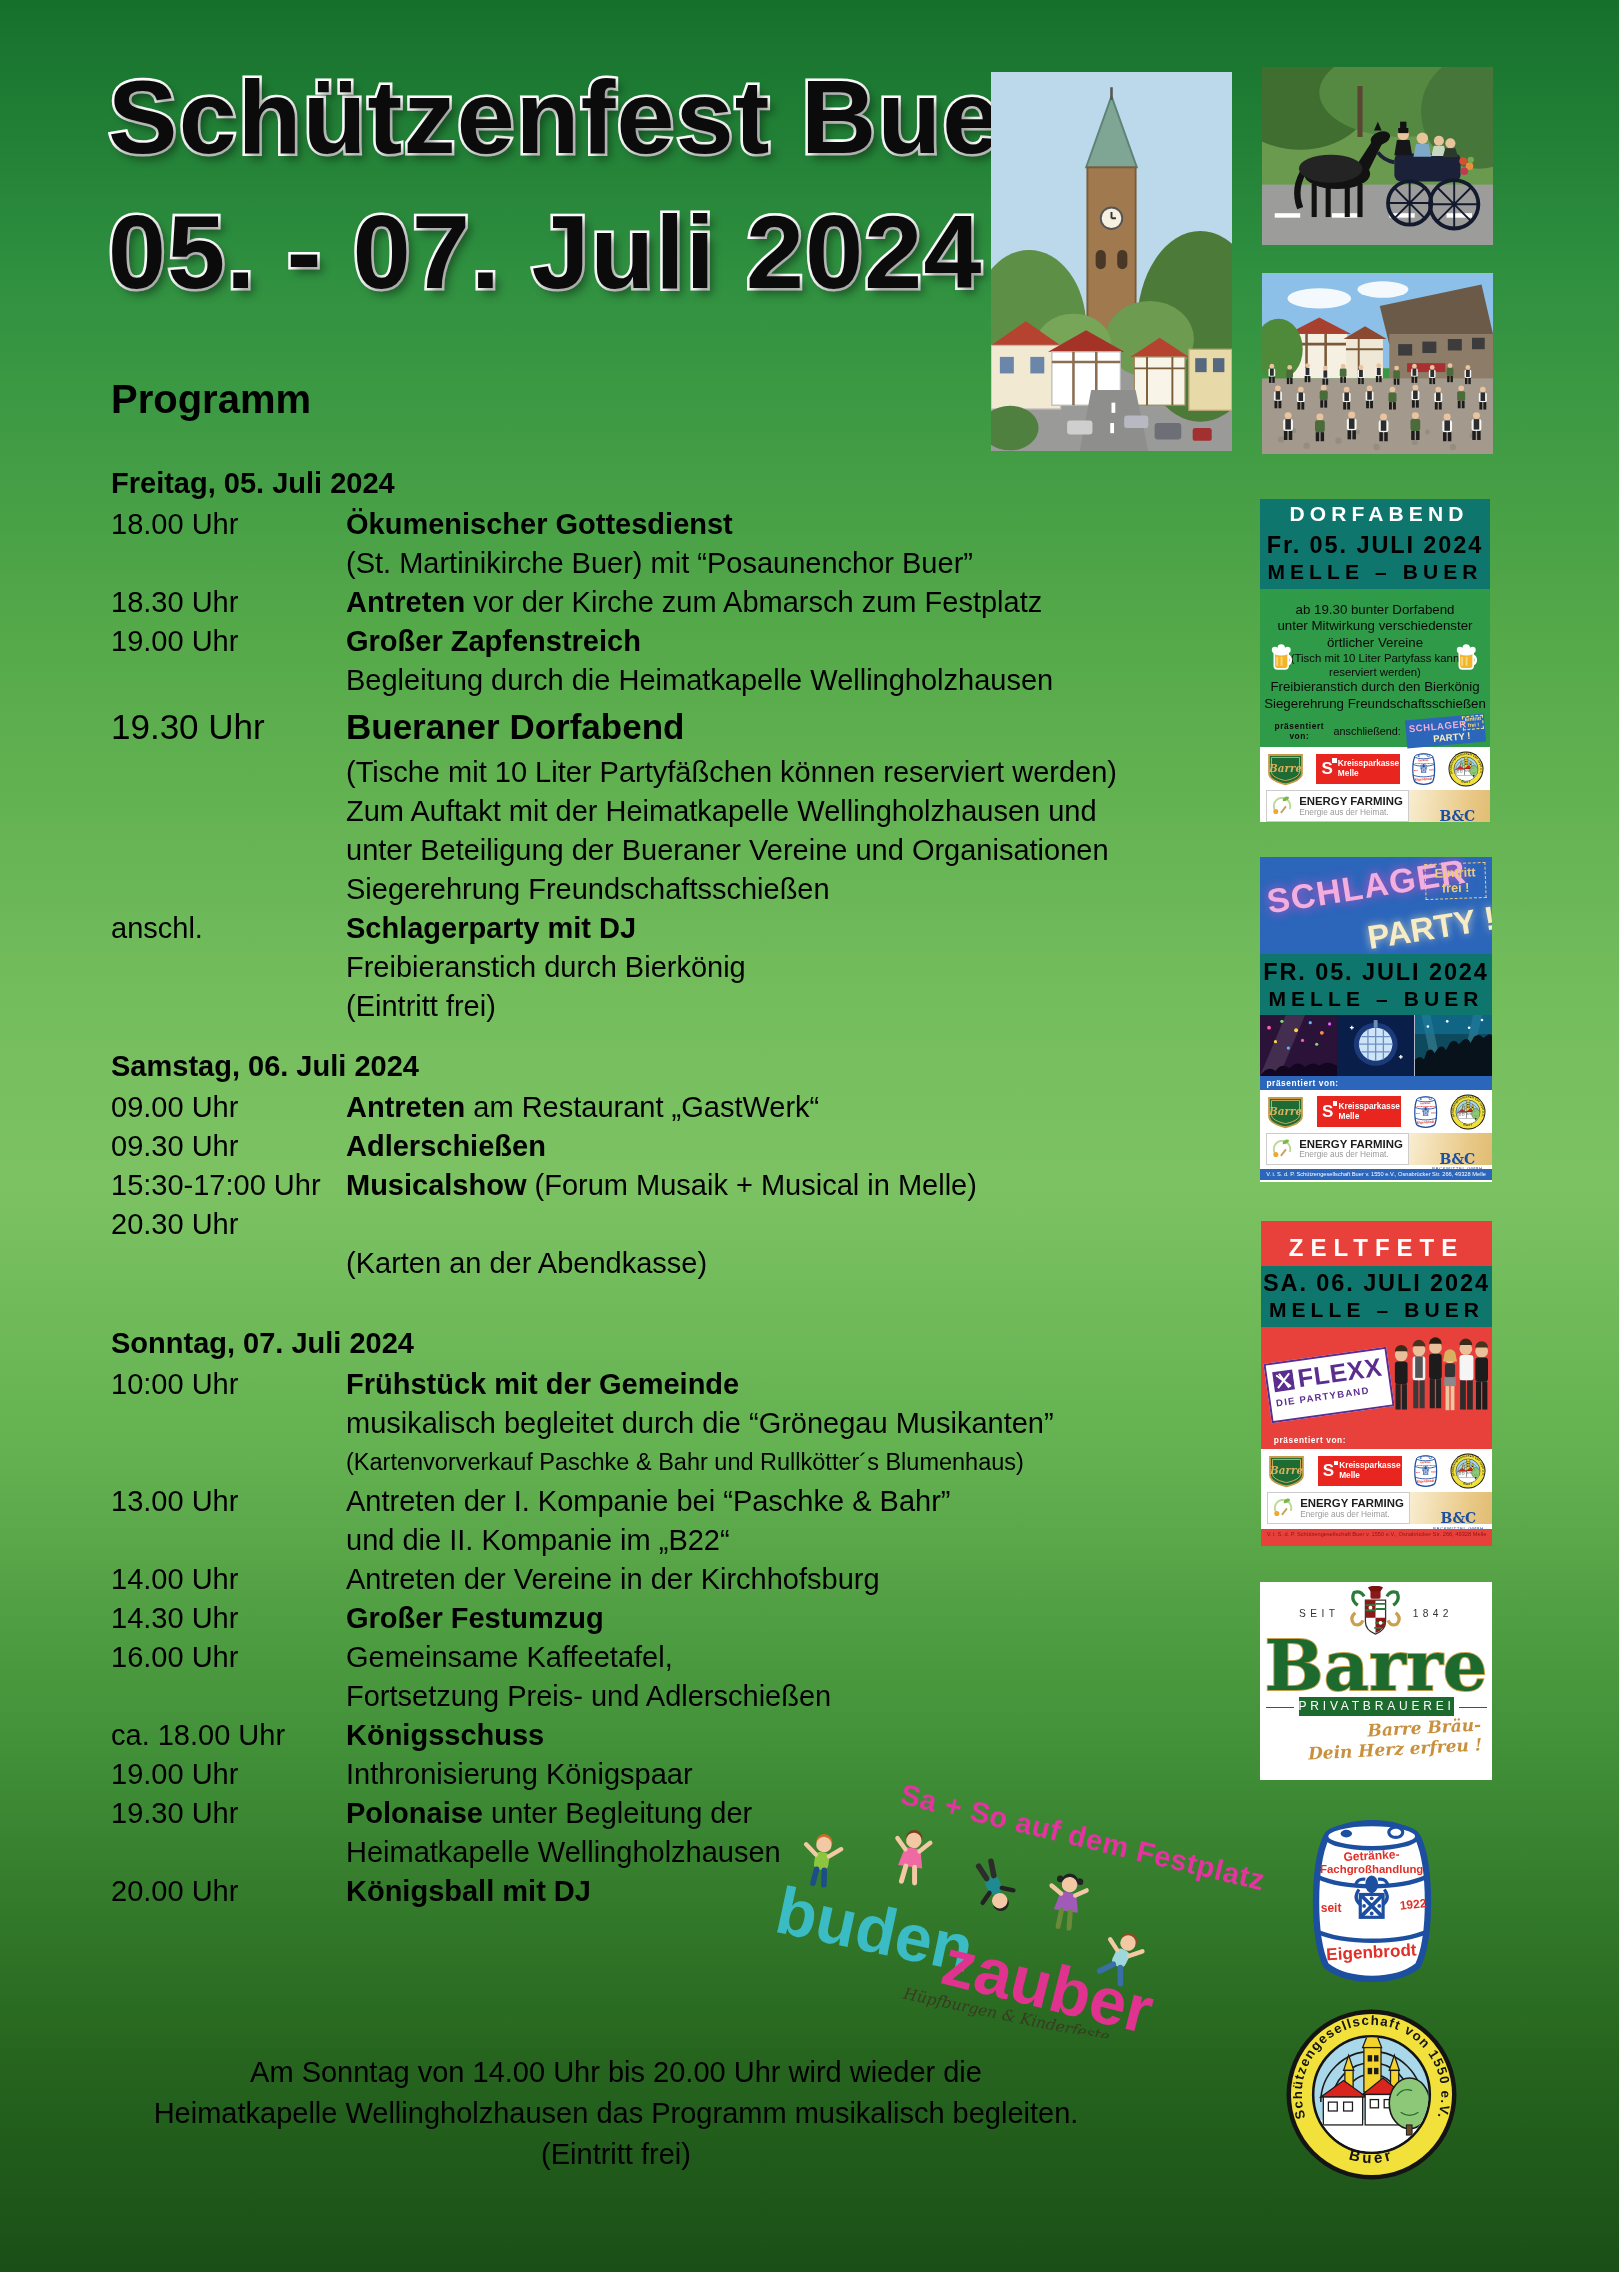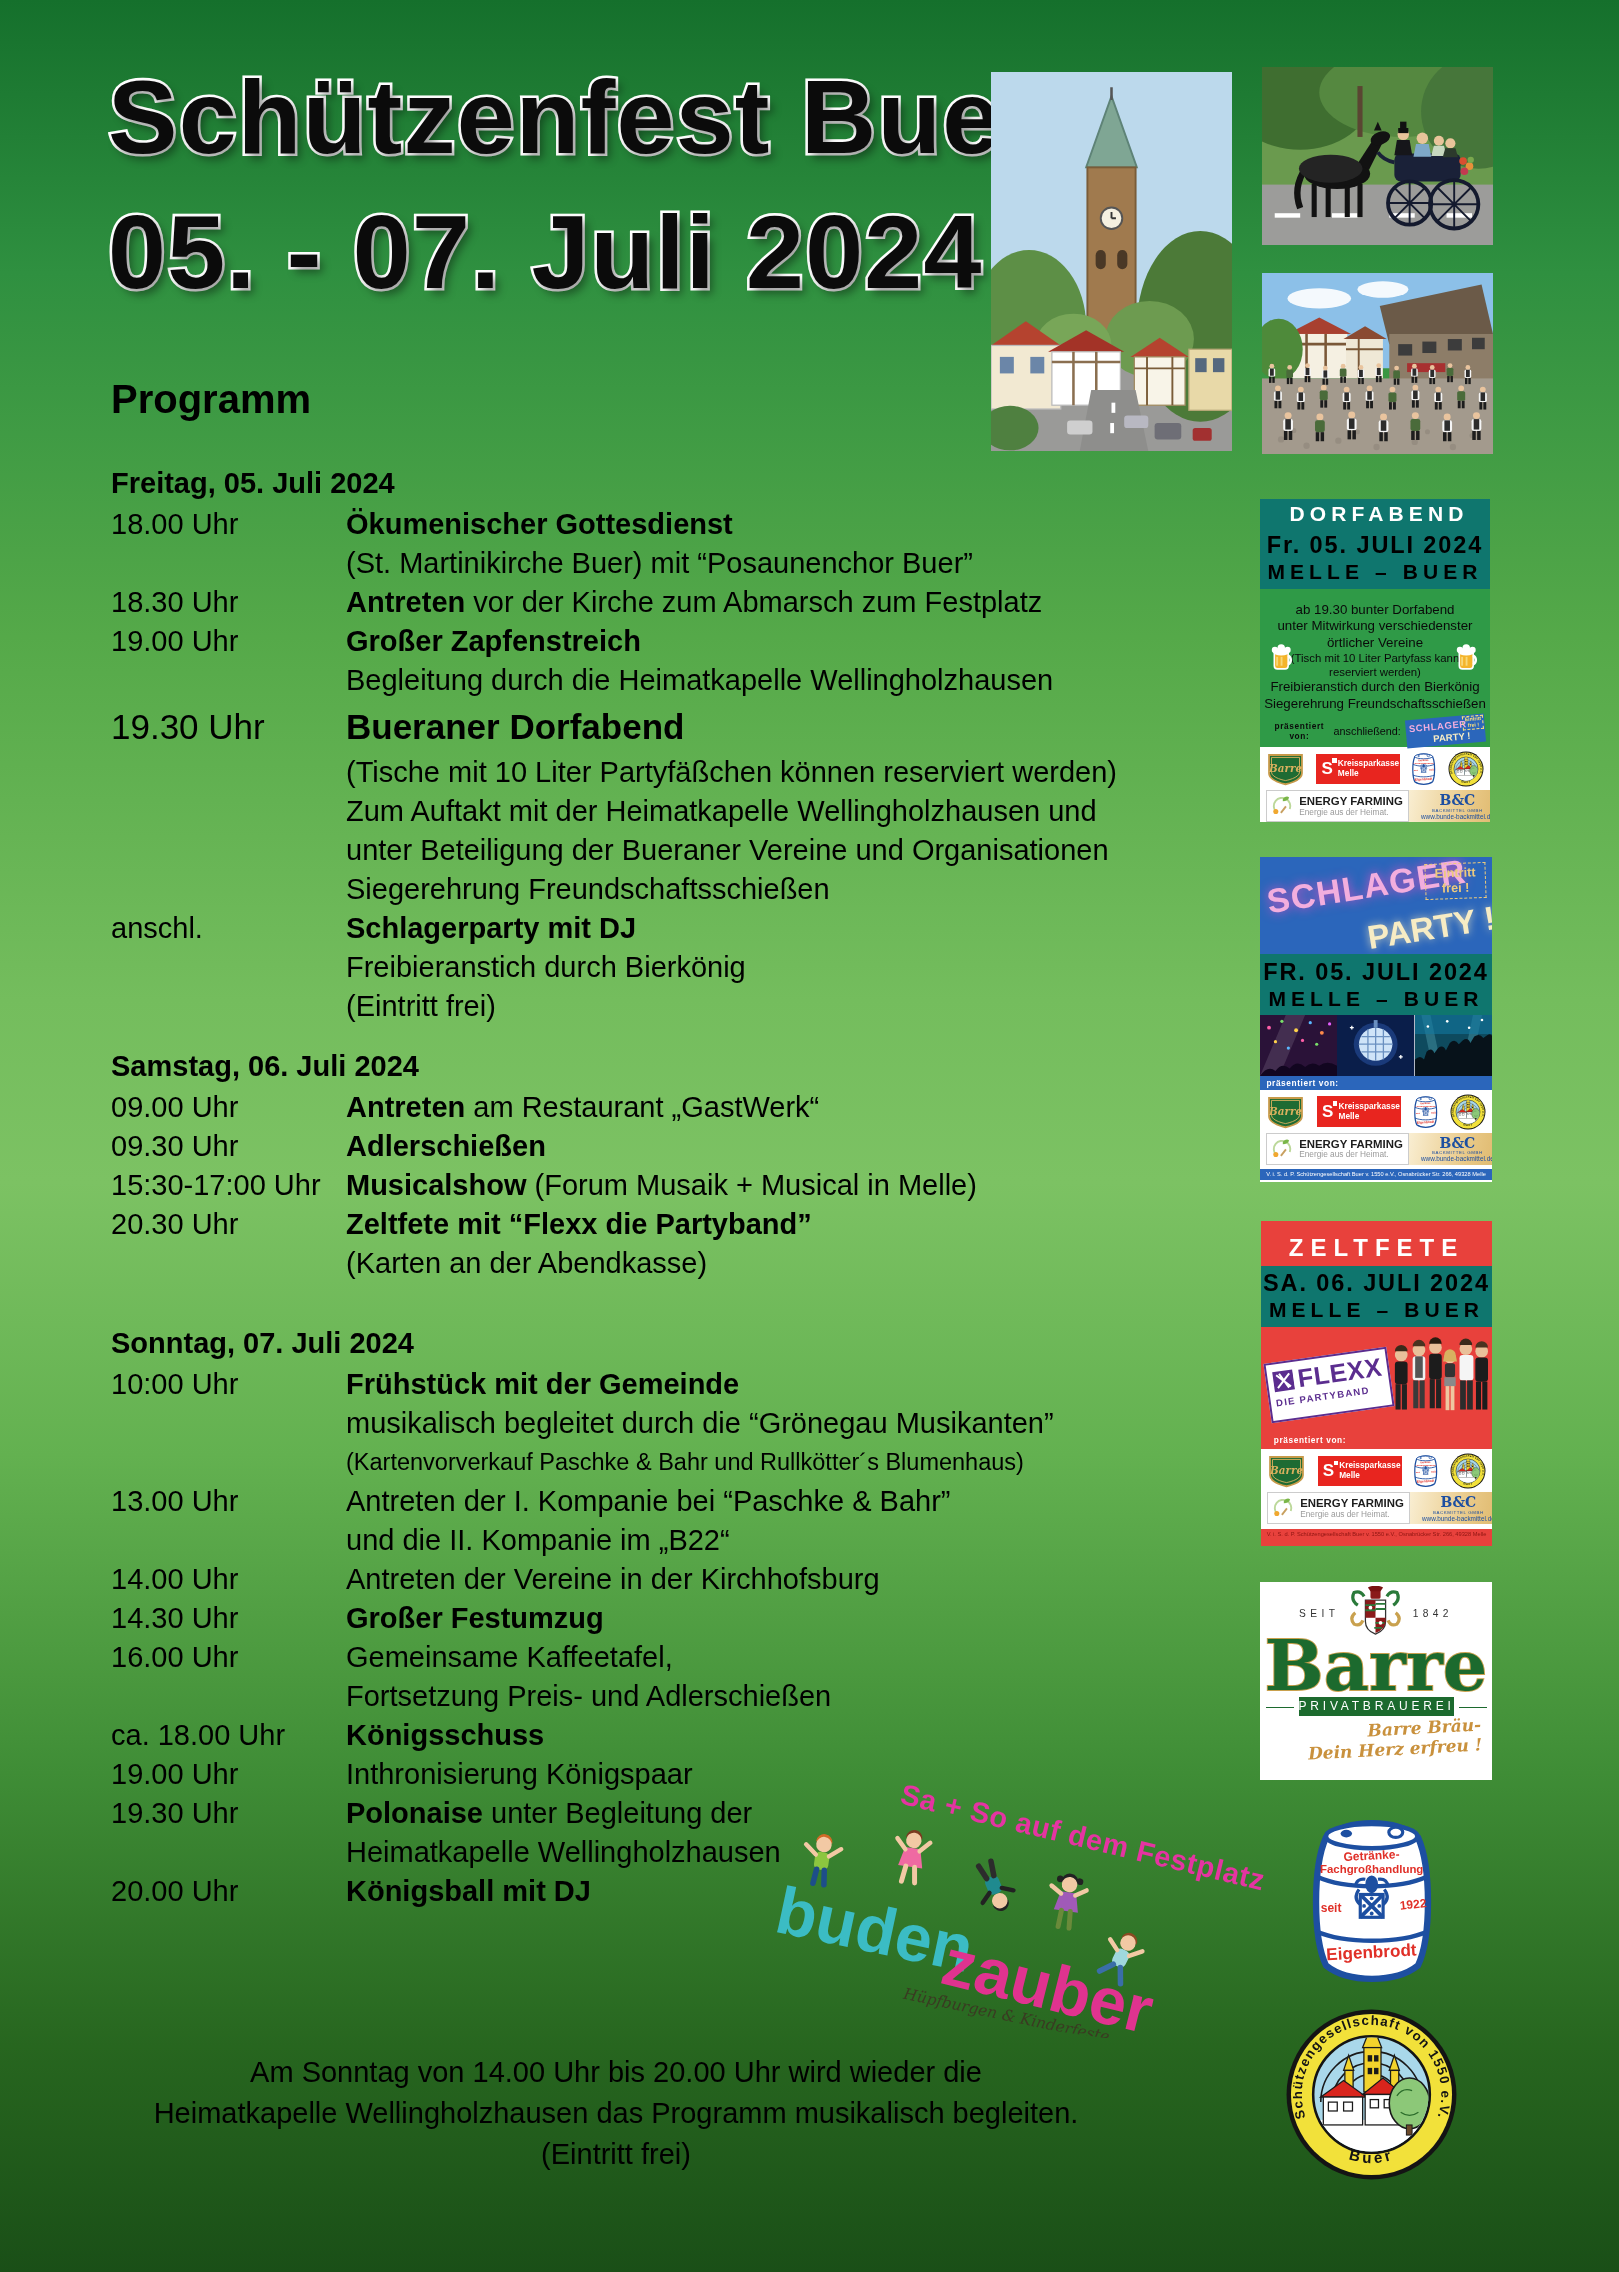--- a/index.html
+++ b/index.html
@@ -71,21 +71,21 @@
   .sp-ksk { background:#e8251f; color:#fff; width:84px; height:30.5px; display:flex; align-items:center; gap:5.1px; padding:2.5px 5.1px; flex:none; }
   .ksk-icon { font-weight:bold; font-size:17px; position:relative; line-height:17px; }
   .ksk-icon::before { content:""; position:absolute; width:4.4px; height:4.4px; background:#fff; right:-3.8px; top:-1.9px; }
   .ksk-txt { font-size:8.3px; font-weight:bold; line-height:9.5px; }
   .ksk-txt span { display:block; }
   .sp-barrel { width:25.4px; height:34px; flex:none; }
   .sp-crest { width:36px; height:36px; flex:none; }
   .sp-energy { background:#fff; border:0.6px solid #ccc; display:flex; align-items:center; gap:5.1px; padding:1.3px 5.1px; height:32px; flex:none; }
   .en1 { font-weight:bold; font-size:11.4px; color:#1c1c1c; display:block; line-height:12.7px; }
   .en2 { font-size:8.3px; color:#9a9a9a; display:block; line-height:9.5px; }
-  .sp-bc { background:linear-gradient(100deg,#f9eed2,#e9c987 60%,#dcb568); width:97px; height:32px; text-align:center; padding-top:3px; flex:none; }
+  .sp-bc { background:linear-gradient(100deg,#f9eed2,#e9c987 60%,#dcb568); width:97px; height:32px; text-align:center; padding-top:19px; flex:none; }
   .bc1 { font-family:"DejaVu Serif",serif; font-weight:bold; color:#1d4fa1; font-size:14px; display:block; line-height:14.6px; }
   .bc2 { font-size:4.4px; color:#1d4fa1; display:block; line-height:5.1px; letter-spacing:0.6px; }
   .bc3 { font-size:6.4px; color:#1d4fa1; display:block; line-height:7.6px; }
   .impressum { font-size:5.7px; text-align:center; padding:1.9px 0 2.5px; }
 
   
   .dorfabend { left:1260px; top:499px; width:230px; height:323px; background:#2f9a47; }
   .dorf-head { background:#0f766e; color:#fff; font-weight:800; font-size:21px; letter-spacing:5.1px; text-align:center; line-height:29px; height:29px;padding-left:8px; }
   .dorf-body { flex:1; position:relative; text-align:center; padding-top:7px; color:#0a0a0a;margin-top:6px; }
   .dl { font-size:13.3px; line-height:16.5px; font-weight:500; }
@@ -473,21 +473,20 @@
     <div class="row">
         <span class="t">09.30 Uhr</span>
         <span class="d"><b>Adlerschießen</b><span></span></span>
       </div>
     <div class="row">
         <span class="t">15:30-17:00 Uhr</span>
         <span class="d"><b>Musicalshow</b><span> (Forum Musaik + Musical in Melle)</span></span>
       </div>
     <div class="row">
         <span class="t">20.30 Uhr</span>
-        <span class="d"><b>Zeltfete mit “Flexx die Partyband”</b><span></span></span>
       </div>
     <div class="row">
         <span class="t"></span>
         <span class="d"><b></b><span>(Karten an der Abendkasse)</span></span>
       </div>
 
     <div class="day d3">Sonntag, 07. Juli 2024</div>
     <div class="row">
         <span class="t">10:00 Uhr</span>
         <span class="d"><b>Frühstück mit der Gemeinde</b><span></span></span>

